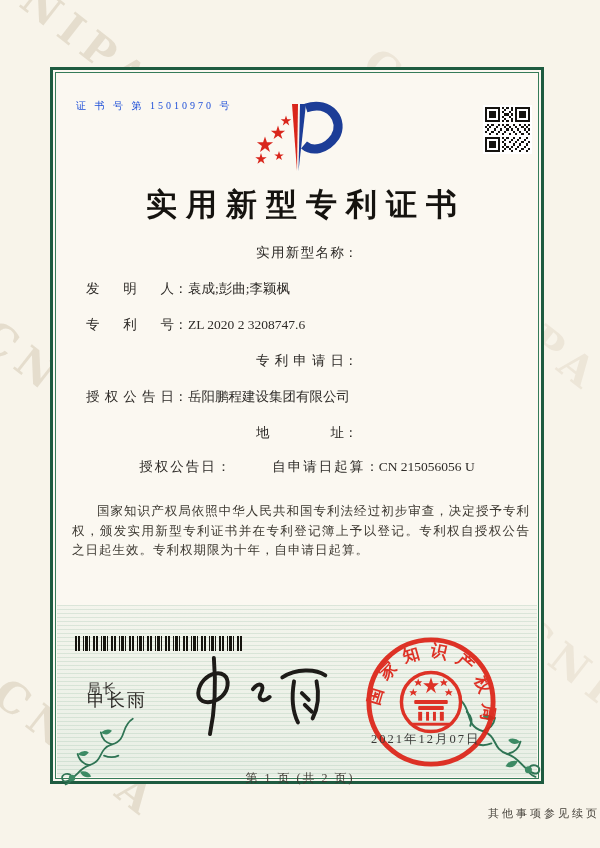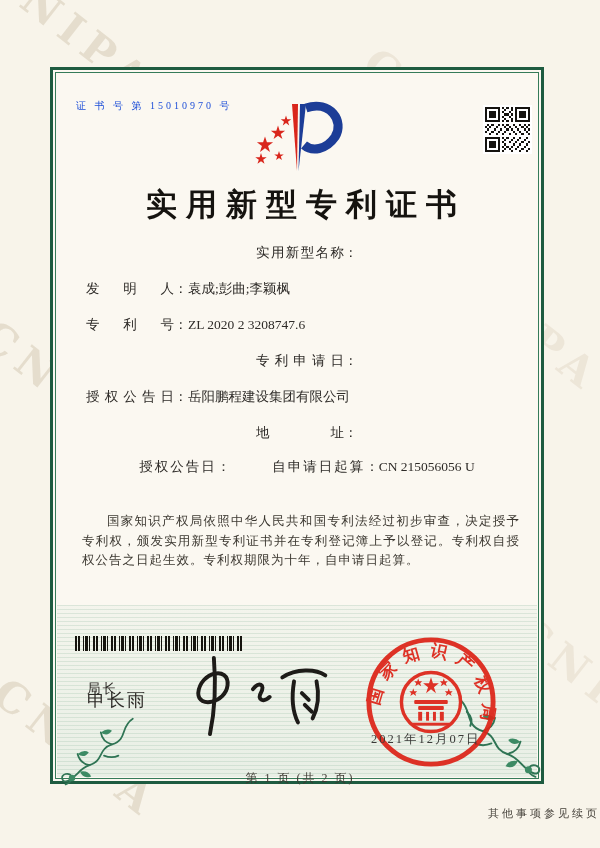--- a/index.html
+++ b/index.html
@@ -47,21 +47,21 @@
   .frow .lbl{width:88px;flex:0 0 88px;text-align:justify;text-align-last:justify;}
   .frow .colon{width:14px;flex:0 0 14px;}
   .frow .val{flex:1;}
   .grant-pair{display:flex;margin-top:9px;}
   .grant-pair .lbl2{letter-spacing:2px;}
   .gsep{width:42px;flex:0 0 42px;}
   .legal{
     position:absolute;left:68px;top:498px;width:466px;
     font-size:12.5px;line-height:19.5px;color:#3c3831;text-align:justify;
   }
-  .legal p{margin:14px;text-indent:2em;letter-spacing:1px;}
+  .legal p{margin:4px;text-indent:2em;letter-spacing:1px;}
   .barcode{
     position:absolute;left:75px;top:636px;width:170px;height:15px;
     background:repeating-linear-gradient(90deg,
       #16140f 0 2px, transparent 2px 3px,
       #16140f 3px 5px, transparent 5px 8px,
       #16140f 8px 9px, transparent 9px 10px,
       #16140f 10px 13px, transparent 13px 14px,
       #16140f 14px 15px, transparent 15px 18px);
   }
   .sig-title{position:absolute;left:87px;top:680px;font-size:13.5px;letter-spacing:2px;}

